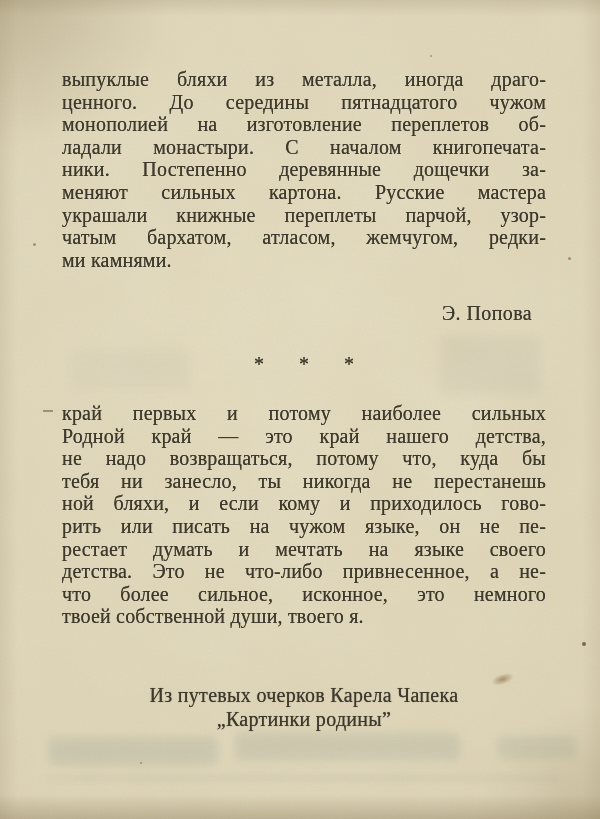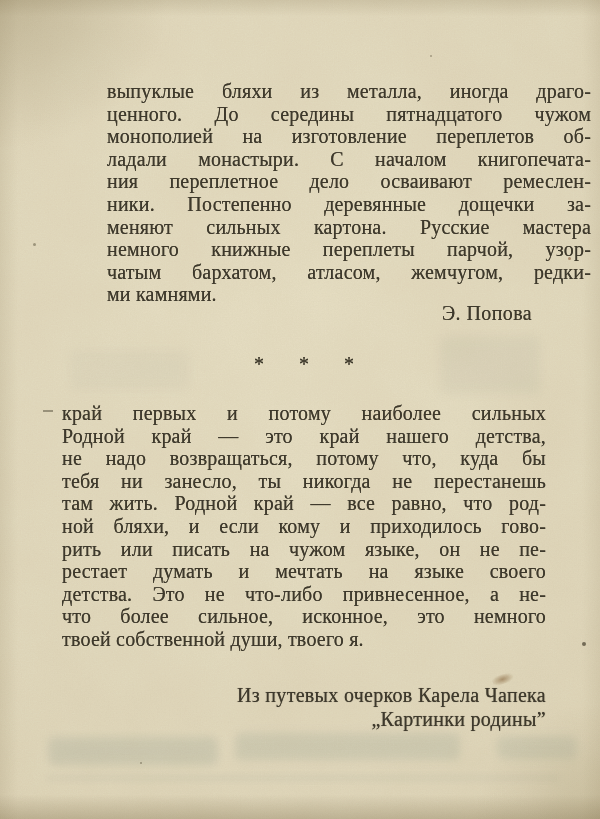--- a/index.html
+++ b/index.html
@@ -32,36 +32,36 @@
   }
   .grain{position:absolute;inset:0;z-index:2;pointer-events:none;opacity:.55;mix-blend-mode:multiply;}
   
   .textcol{
     position:absolute;left:62px;width:484px;z-index:4;
     font-size:20px;line-height:22.6px;letter-spacing:.2px;
     text-shadow:0 0 .6px rgba(62,57,44,.85);
   }
   .tline{text-align:justify;text-align-last:justify;white-space:normal;}
   .tline-last{text-align-last:left;}
-  #para1{top:80px;margin-left:45px;}
+  #para1{top:68px;}
   #sig1{
     position:absolute;left:62px;top:302px;width:470px;z-index:4;
     font-size:20px;text-align:right;letter-spacing:.4px;
     text-shadow:0 0 .6px rgba(62,57,44,.85);
   }
   #separator{
     position:absolute;left:62px;top:353px;width:484px;z-index:4;
     font-size:20px;text-align:center;letter-spacing:15px;
     text-indent:15px;
     text-shadow:0 0 .6px rgba(62,57,44,.85);
   }
   #para2{top:402px;}
   #attr{
     position:absolute;left:62px;top:684px;width:484px;z-index:4;
-    font-size:20px;line-height:23.5px;text-align:right;letter-spacing:.3px;
+    font-size:20px;line-height:23.5px;text-align:center;letter-spacing:.3px;
     text-shadow:0 0 .7px rgba(62,57,44,.85);
   }
   
   .ghost{position:absolute;z-index:1;pointer-events:none;filter:blur(4px);border-radius:6px;}
   .ghost-a{left:48px;top:737px;width:170px;height:28px;background:var(--ghost);opacity:.30;}
   .ghost-b{left:235px;top:733px;width:225px;height:27px;background:var(--ghost);opacity:.28;}
   .ghost-c{left:497px;top:736px;width:80px;height:23px;background:var(--ghost);opacity:.26;}
   .ghost-line{left:45px;top:775px;width:515px;height:6px;background:var(--ghost);opacity:.14;filter:blur(3px);}
   .ghost-d{left:440px;top:336px;width:100px;height:58px;background:var(--ghost);opacity:.12;filter:blur(5px);}
   .ghost-e{left:70px;top:350px;width:120px;height:40px;background:var(--ghost);opacity:.09;filter:blur(5px);}
@@ -113,38 +113,36 @@
   <div class="speck sp3"></div>
   <div class="speck sp4"></div>
   <div class="speck sp5"></div>
   <div class="margin-dash"></div>
 
   <div id="para1" class="textcol">
       <div class="tline">выпуклые бляхи из металла, иногда драго-</div>
       <div class="tline">ценного. До середины пятнадцатого чужом</div>
       <div class="tline">монополией на изготовление переплетов об-</div>
       <div class="tline">ладали монастыри. С началом книгопечата-</div>
-      <div class="tline">ния переплетное дело осваивают ремеслен-</div>
       <div class="tline">ники. Постепенно деревянные дощечки за-</div>
       <div class="tline">меняют сильных картона. Русские мастера</div>
-      <div class="tline">немного книжные переплеты парчой, узор-</div>
+      <div class="tline">украшали книжные переплеты парчой, узор-</div>
       <div class="tline">чатым бархатом, атласом, жемчугом, редки-</div>
       <div class="tline tline-last">ми камнями.</div>
     </div>
 
   <div id="sig1">Э. Попова</div>
 
   <div id="separator">* * *</div>
 
   <div id="para2" class="textcol">
       <div class="tline">край первых и потому наиболее сильных</div>
       <div class="tline">Родной край — это край нашего детства,</div>
       <div class="tline">не надо возвращаться, потому что, куда бы</div>
       <div class="tline">тебя ни занесло, ты никогда не перестанешь</div>
-      <div class="tline">там жить. Родной край — все равно, что род-</div>
       <div class="tline">ной бляхи, и если кому и приходилось гово-</div>
       <div class="tline">рить или писать на чужом языке, он не пе-</div>
       <div class="tline">рестает думать и мечтать на языке своего</div>
       <div class="tline">детства. Это не что-либо привнесенное, а не-</div>
       <div class="tline">что более сильное, исконное, это немного</div>
       <div class="tline tline-last">твоей собственной души, твоего я.</div>
     </div>
 
   <div id="attr">
     <div>Из путевых очерков Карела Чапека</div>

